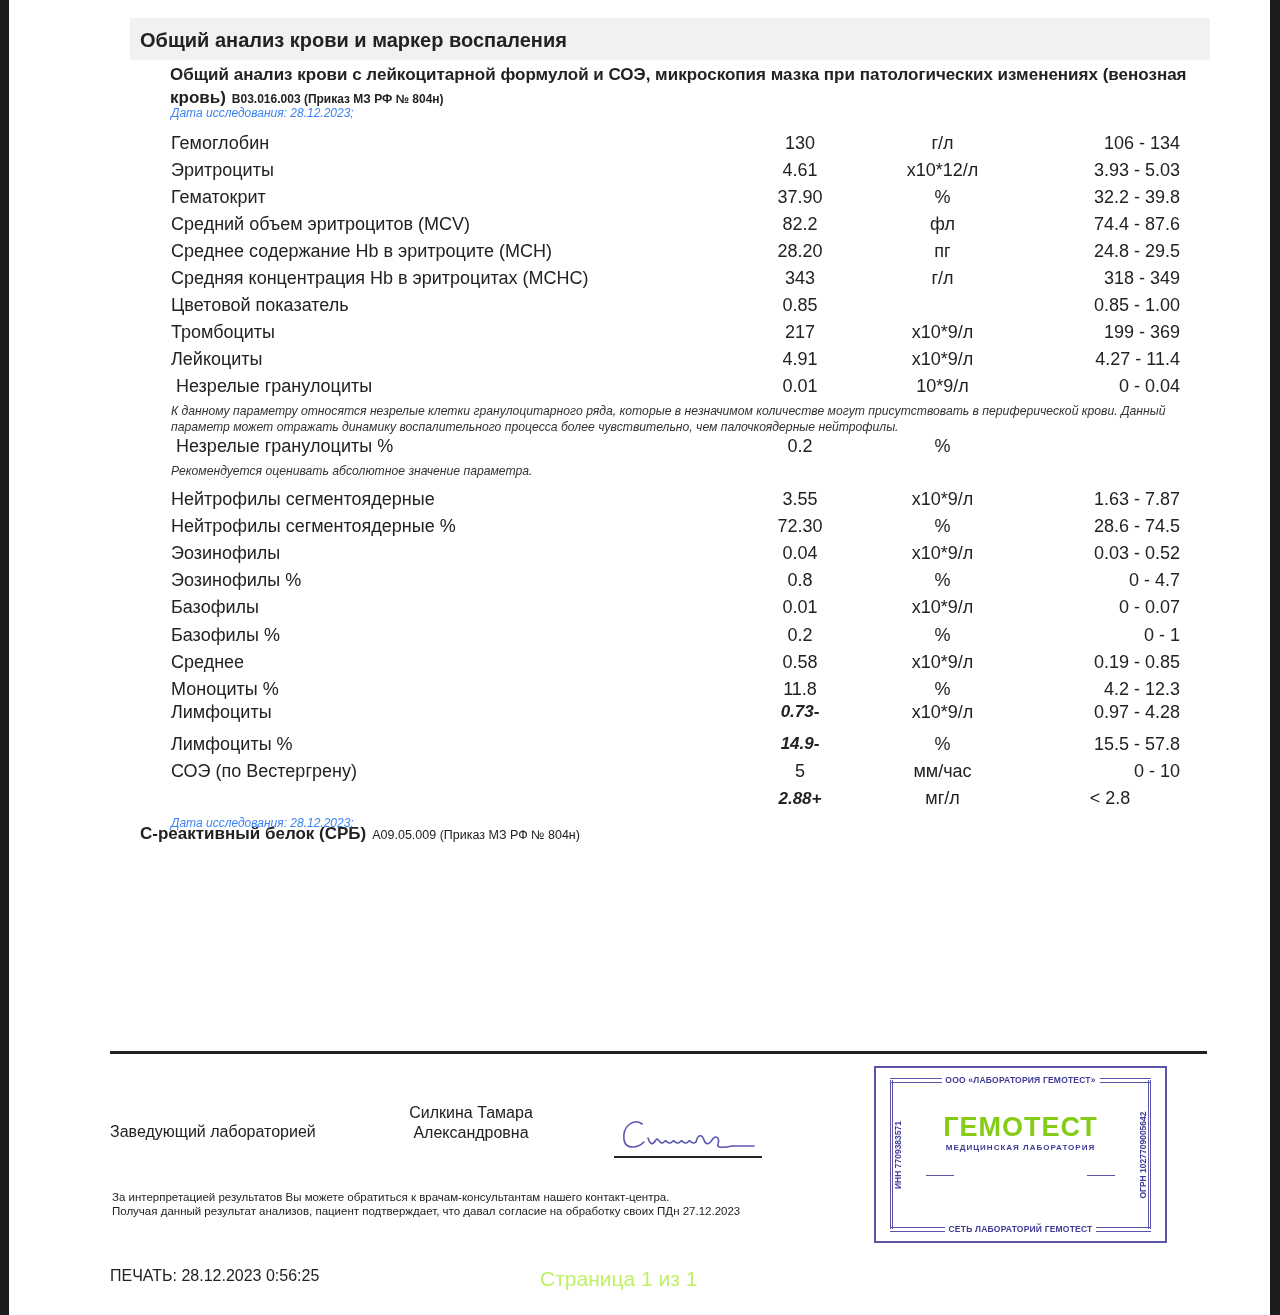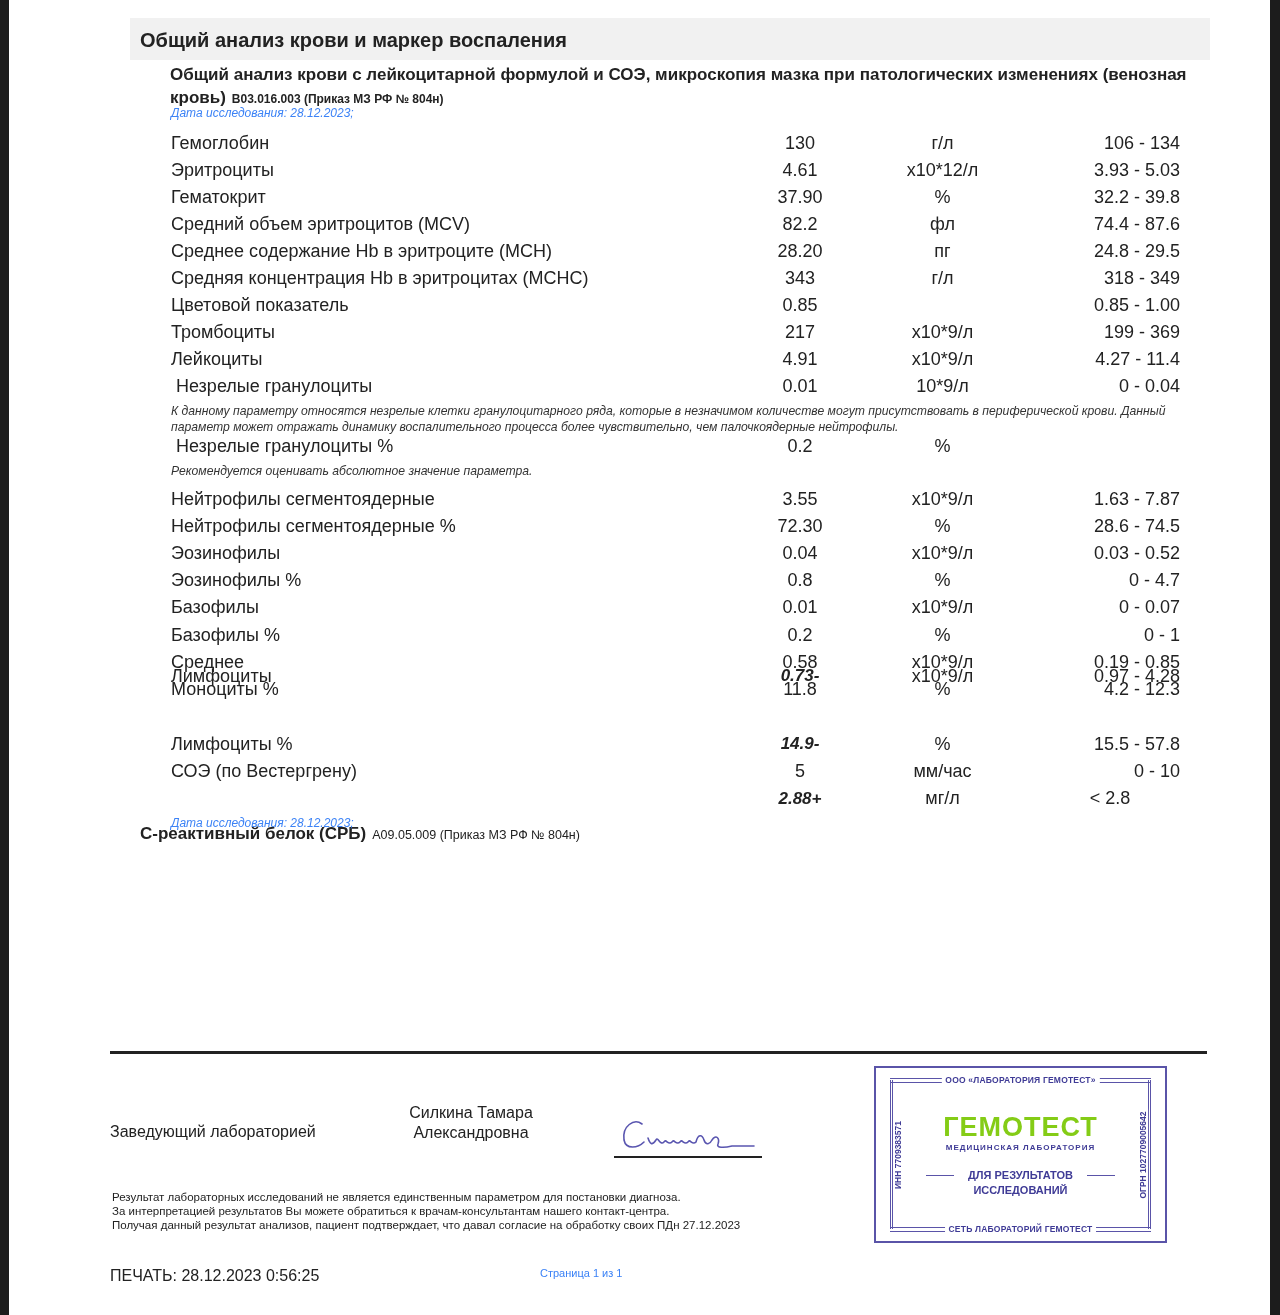--- a/index.html
+++ b/index.html
@@ -44,21 +44,21 @@
   .crp-row .val { position: absolute; left: 740px; top: 1px; width: 120px; text-align: center; font-weight: bold; font-style: italic; font-size: 17px; }
   .crp-row .unit { position: absolute; left: 870px; top: 0; width: 145px; text-align: center; font-size: 18px; }
   .crp-row .ref { position: absolute; left: 1040px; top: 0; width: 140px; text-align: center; font-size: 18px; }
 
   .footer-rule { position: absolute; left: 110px; top: 1051px; width: 1097px; height: 3px; background: #222; }
   .position-label { position: absolute; left: 110px; top: 1123px; font-size: 16px; color: #222; }
   .signer-name { position: absolute; left: 396px; top: 1103px; width: 150px; text-align: center; font-size: 16px; line-height: 20px; color: #222; }
   .signature { position: absolute; left: 612px; top: 1104px; width: 170px; height: 60px; }
   .disclaimer { position: absolute; left: 112px; top: 1190px; font-size: 11.5px; line-height: 14px; color: #222; }
   .print-time { position: absolute; left: 110px; top: 1267px; font-size: 16px; color: #222; }
-  .page-num { position: absolute; left: 540px; top: 1267px; font-size: 11px; color: #3b82f6; }
+  .page-num { position: absolute; left: 540px; top: 1267px; font-size: 21px; color: #bef264; }
 
   .stamp {
     position: absolute; left: 874px; top: 1066px; width: 293px; height: 177px;
     border: 2px solid #5a54a8; box-sizing: border-box; color: #3f3b96;
   }
   .stamp .inner {
     position: absolute; left: 14px; top: 12px; right: 14px; bottom: 12px;
     border-left: 3px double #5a54a8; border-right: 3px double #5a54a8;
   }
   .stamp .top-line, .stamp .bottom-line {
@@ -208,21 +208,21 @@
   <span class="val">0.58</span>
   <span class="unit">x10*9/л</span>
   <span class="ref">0.19 - 0.85</span>
 </div>
 <div class="row" style="top:679px;">
   <span class="name">Моноциты %</span>
   <span class="val">11.8</span>
   <span class="unit">%</span>
   <span class="ref">4.2 - 12.3</span>
 </div>
-<div class="row" style="top:666px;">
+<div class="row" style="top:702px;">
   <span class="name">Лимфоциты</span>
   <span class="val flag">0.73-</span>
   <span class="unit">x10*9/л</span>
   <span class="ref">0.97 - 4.28</span>
 </div>
 <div class="row" style="top:734px;">
   <span class="name">Лимфоциты %</span>
   <span class="val flag">14.9-</span>
   <span class="unit">%</span>
   <span class="ref">15.5 - 57.8</span>
@@ -246,21 +246,20 @@
 <div class="position-label">Заведующий лабораторией</div>
 <div class="signer-name">
   <div>Силкина Тамара</div>
   <div>Александровна</div>
 </div>
 <svg class="signature" viewBox="0 0 170 60">
   <path d="M30 20 C 22 14, 10 22, 12 36 C 14 46, 26 44, 32 38 M36 34 C 38 40, 40 42, 44 36 C 46 32, 48 42, 52 38 C 54 34, 56 42, 60 38 C 62 34, 64 42, 68 38 C 70 34, 72 42, 76 38 C 78 34, 80 42, 84 38 C 86 30, 90 30, 92 36 C 94 42, 98 40, 100 36 C 104 30, 108 34, 106 40 C 104 44, 112 44, 120 42 L 142 42" fill="none" stroke="#5a56b0" stroke-width="1.6" stroke-linecap="round"></path>
   <line x1="2" y1="53" x2="150" y2="53" stroke="#222" stroke-width="2"></line>
 </svg>
 <div class="disclaimer">
-  <div>Результат лабораторных исследований не является единственным параметром для постановки диагноза.</div>
   <div>За интерпретацией результатов Вы можете обратиться к врачам-консультантам нашего контакт-центра.</div>
   <div>Получая данный результат анализов, пациент подтверждает, что давал согласие на обработку своих ПДн 27.12.2023</div>
 </div>
 <div class="print-time">ПЕЧАТЬ: 28.12.2023 0:56:25</div>
 <div class="page-num">Страница 1 из 1</div>
 
 <div class="stamp">
   <div class="inner"></div>
   <div class="top-line">
     <div class="edge-rule"></div>
@@ -269,17 +268,13 @@
   <div class="bottom-line">
     <div class="edge-rule"></div>
     <span class="edge-text">СЕТЬ ЛАБОРАТОРИЙ ГЕМОТЕСТ</span>
   </div>
   <span class="side-l" style="background:#fff;padding:0 3px;">ИНН 7709383571</span>
   <span class="side-r" style="background:#fff;padding:0 3px;">ОГРН 1027709005642</span>
   <div class="brand">ГЕМОТЕСТ</div>
   <div class="brand-sub">МЕДИЦИНСКАЯ ЛАБОРАТОРИЯ</div>
   <div class="dash-l"></div>
   <div class="dash-r"></div>
-  <div class="purpose">
-    <div>ДЛЯ РЕЗУЛЬТАТОВ</div>
-    <div>ИССЛЕДОВАНИЙ</div>
-  </div>
 </div>
 
 </body></html>

